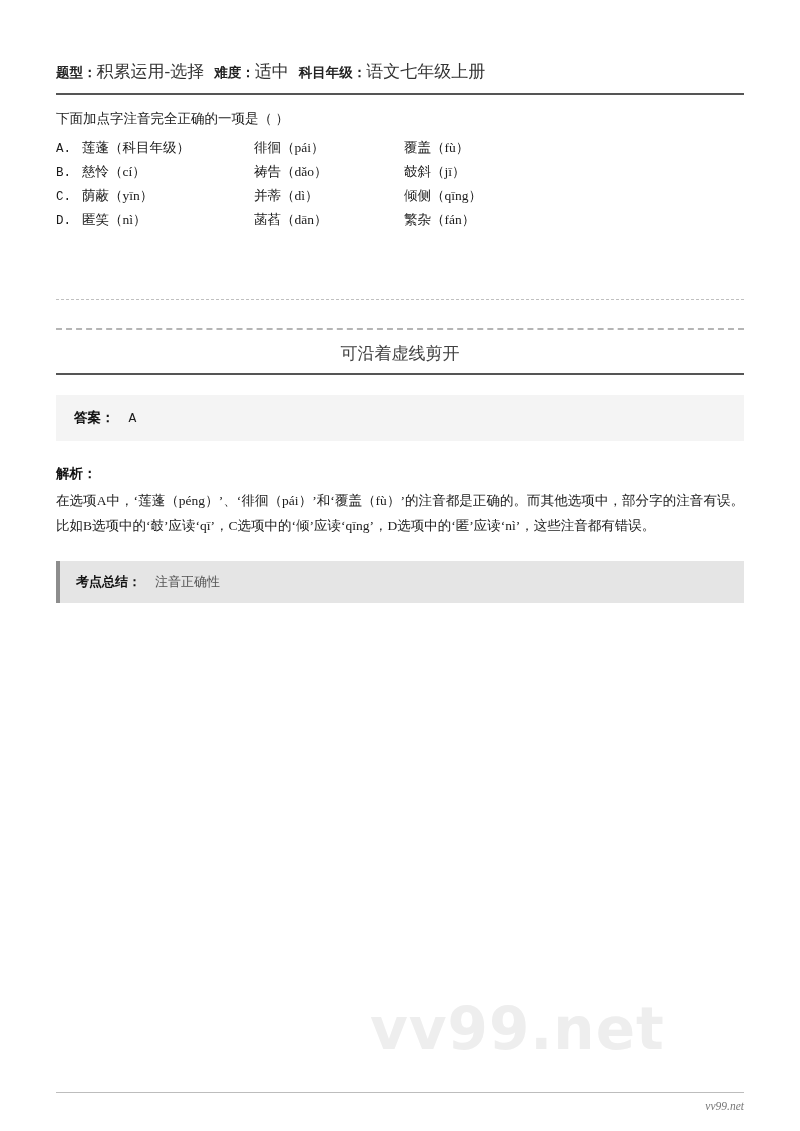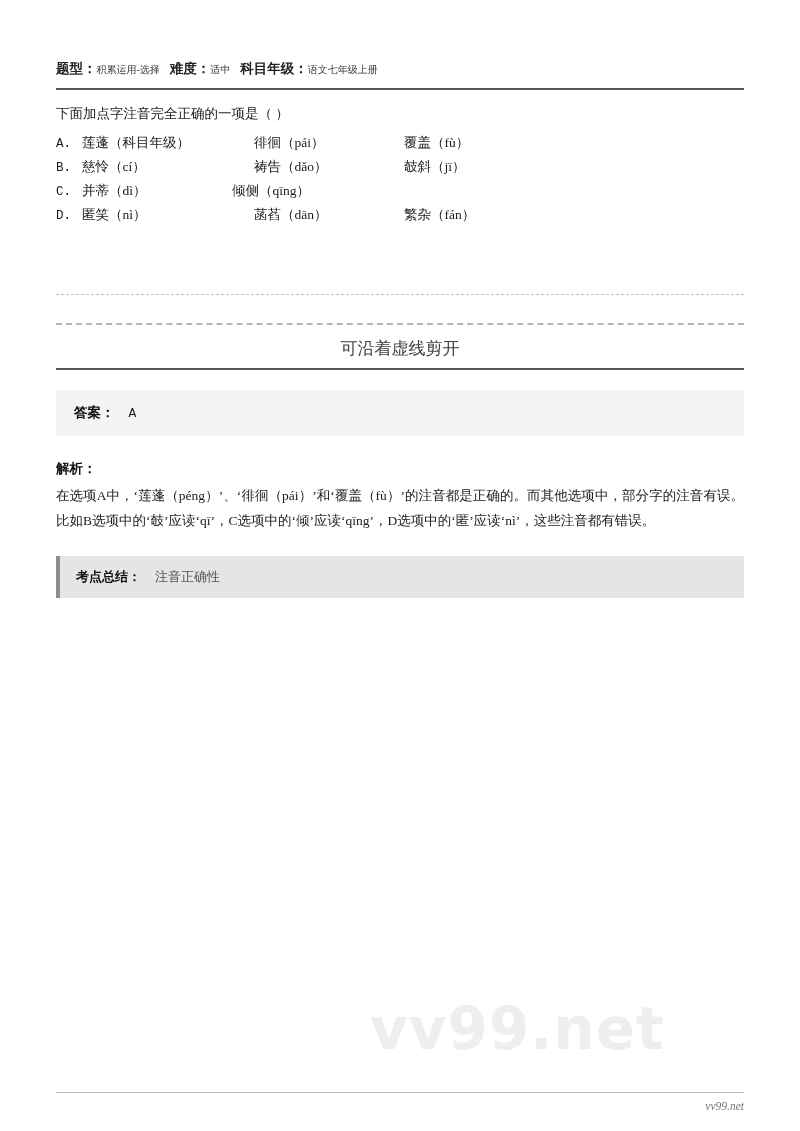--- a/index.html
+++ b/index.html
@@ -35,21 +35,21 @@
     font-size: 13.5px;
     color: #333;
     white-space: nowrap;
   }
   .meta .lbl {
     font-weight: bold;
     font-size: 13.5px;
     color: #222;
   }
   .meta .val {
-    font-size: 10px;
+    font-size: 17px;
     color: #333;
   }
   .meta .sep { display: inline-block; width: 10px; }
 
   .rule-strong {
     border-top: 2px solid #555;
     margin-top: 10px;
   }
 
   
@@ -202,20 +202,21 @@
 
         <div class="opt-row">
           <span class="opt-letter">B.</span>
           <span class="opt-c1">慈怜（cí）</span>
           <span class="opt-c2">祷告（dǎo）</span>
           <span class="opt-c3">攲斜（jī）</span>
         </div>
 
         <div class="opt-row">
           <span class="opt-letter">C.</span>
+          <span class="opt-c1">荫蔽（yīn）</span>
           <span class="opt-c2">并蒂（dì）</span>
           <span class="opt-c3">倾侧（qīng）</span>
         </div>
 
         <div class="opt-row">
           <span class="opt-letter">D.</span>
           <span class="opt-c1">匿笑（nì）</span>
           <span class="opt-c2">菡萏（dān）</span>
           <span class="opt-c3">繁杂（fán）</span>
         </div>

